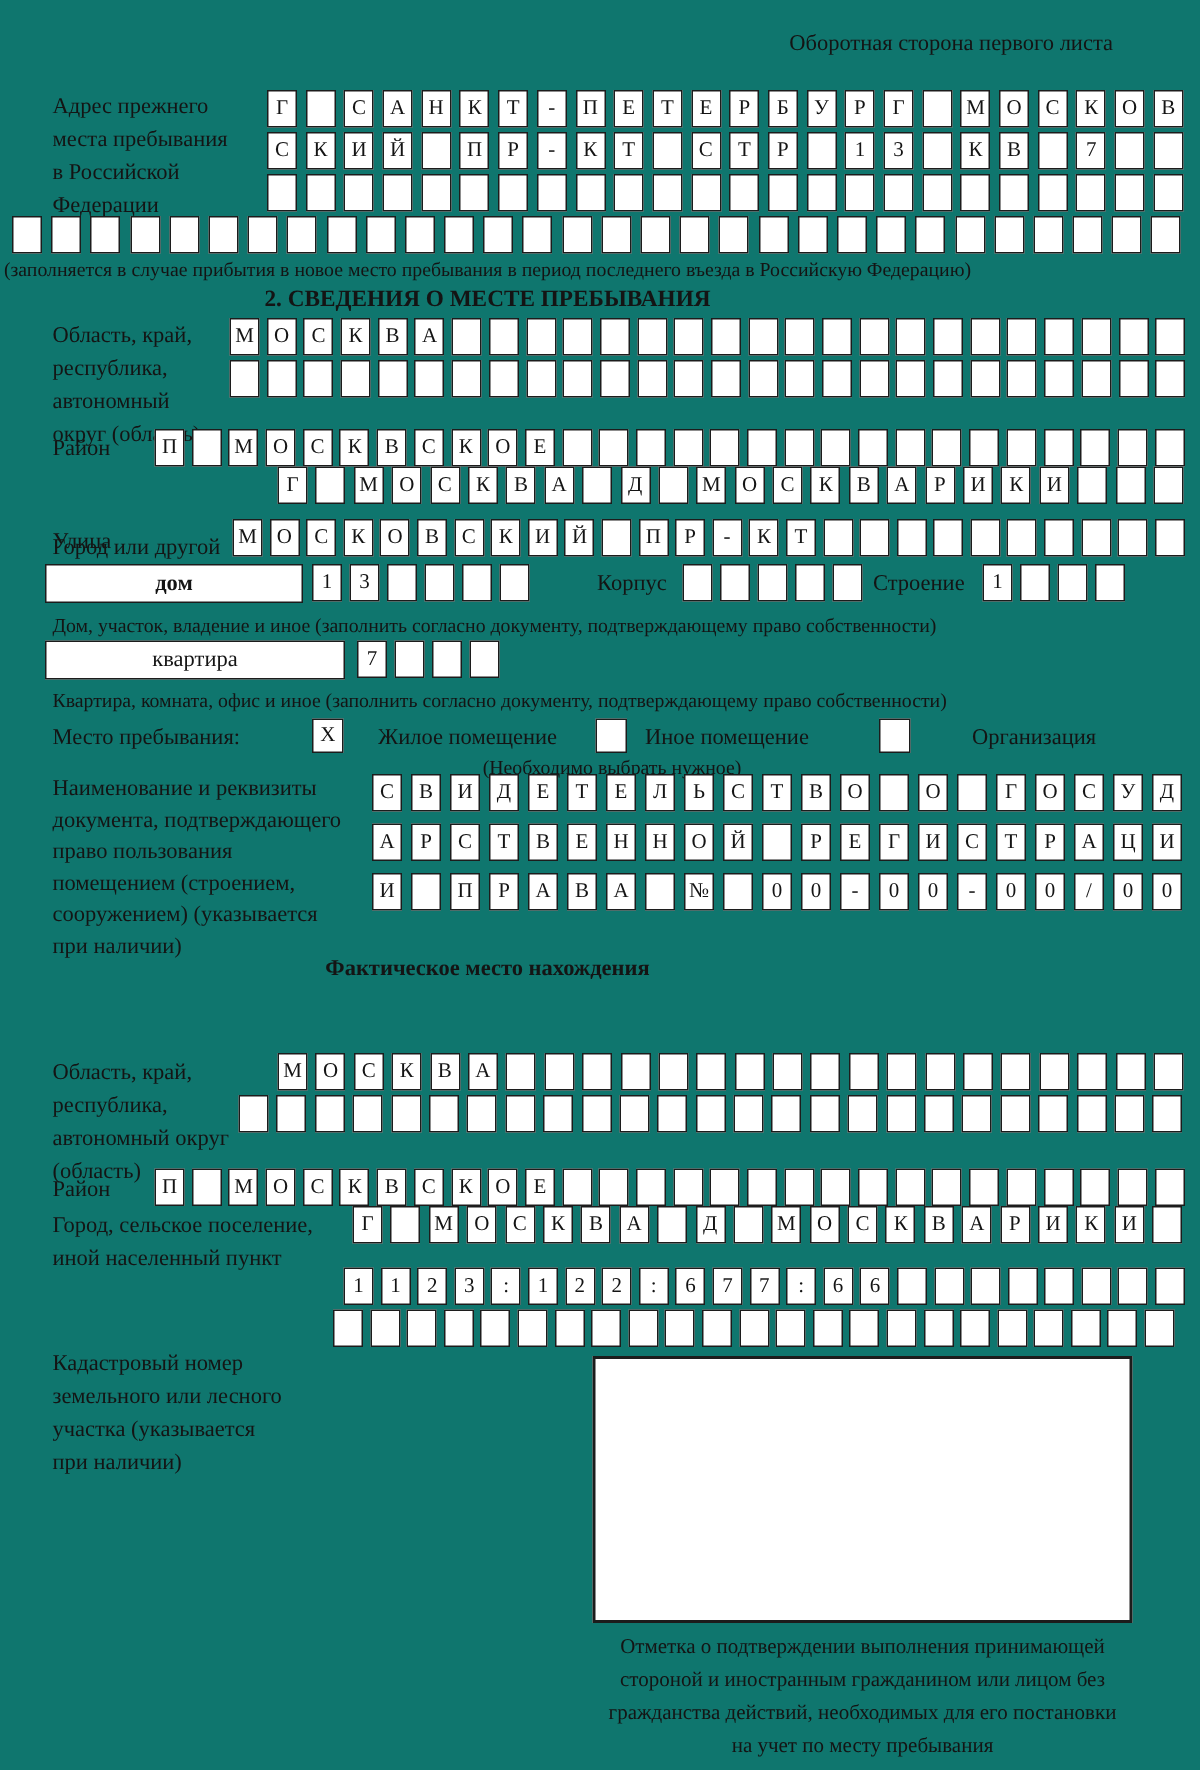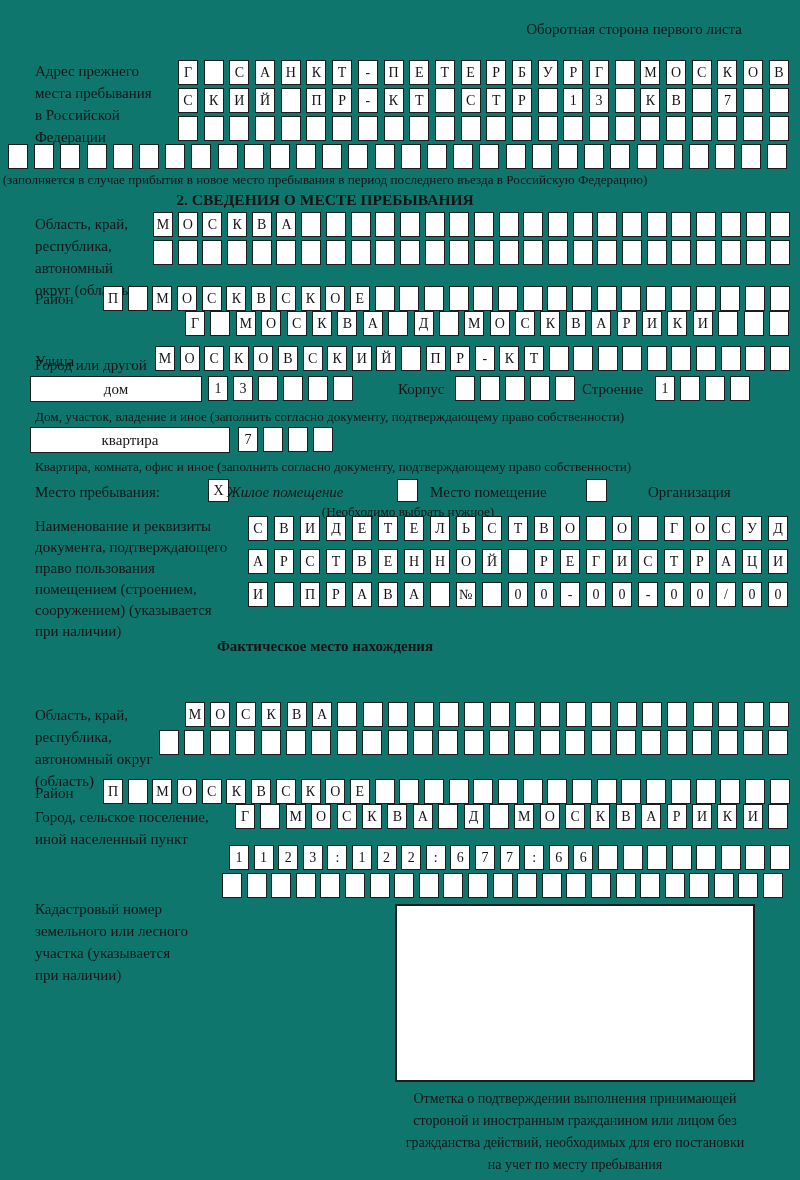--- a/index.html
+++ b/index.html
@@ -290,21 +290,21 @@
       <span class="cb"></span>
       <span class="cb"></span>
       <span class="cb"></span>
       <span class="cb"></span>
       <span class="cb"></span>
       <span class="cb"></span>
       <span class="cb"></span>
       <span class="cb"></span>
     </div>
 
-  <div class="wbox" style="left:30px;top:376px;width:172px;">дом</div>
+  <div class="wbox" style="left:30px;top:376px;width:172px;font-weight:bold;">дом</div>
   <div class="boxrow" style="left:208px;top:376px;gap:5px;">
       <span class="cb">1</span>
       <span class="cb">3</span>
       <span class="cb"></span>
       <span class="cb"></span>
       <span class="cb"></span>
       <span class="cb"></span>
     </div>
   <div class="lbl" style="left:398px;top:378px;">Корпус</div>
   <div class="boxrow" style="left:455px;top:376px;gap:5px;">
@@ -327,23 +327,23 @@
   <div class="boxrow" style="left:238px;top:427px;gap:5px;">
       <span class="cb">7</span>
       <span class="cb"></span>
       <span class="cb"></span>
       <span class="cb"></span>
     </div>
   <div class="note" style="left:35px;top:458px;">Квартира, комната, офис и иное (заполнить согласно документу, подтверждающему право собственности)</div>
 
   <div class="lbl" style="left:35px;top:481px;">Место пребывания:</div>
   <div class="ckb" style="left:208px;top:479px;">X</div>
-  <div class="lbl" style="left:227px;top:481px;font-style:italic;">Жилое помещение</div>
+  <div class="lbl" style="left:252px;top:481px;">Жилое помещение</div>
   <div class="ckb" style="left:397px;top:479px;"></div>
-  <div class="lbl" style="left:430px;top:481px;">Место помещение</div>
+  <div class="lbl" style="left:430px;top:481px;">Иное помещение</div>
   <div class="ckb" style="left:586px;top:479px;"></div>
   <div class="lbl" style="left:648px;top:481px;">Организация</div>
   <div class="note" style="left:108px;top:503px;width:600px;text-align:center;">(Необходимо выбрать нужное)</div>
 
   <div class="lbl lines" style="left:35px;top:516px;line-height:21px;">Наименование и реквизиты
 документа, подтверждающего
 право пользования
 помещением (строением,
 сооружением) (указывается
 при наличии)</div>

